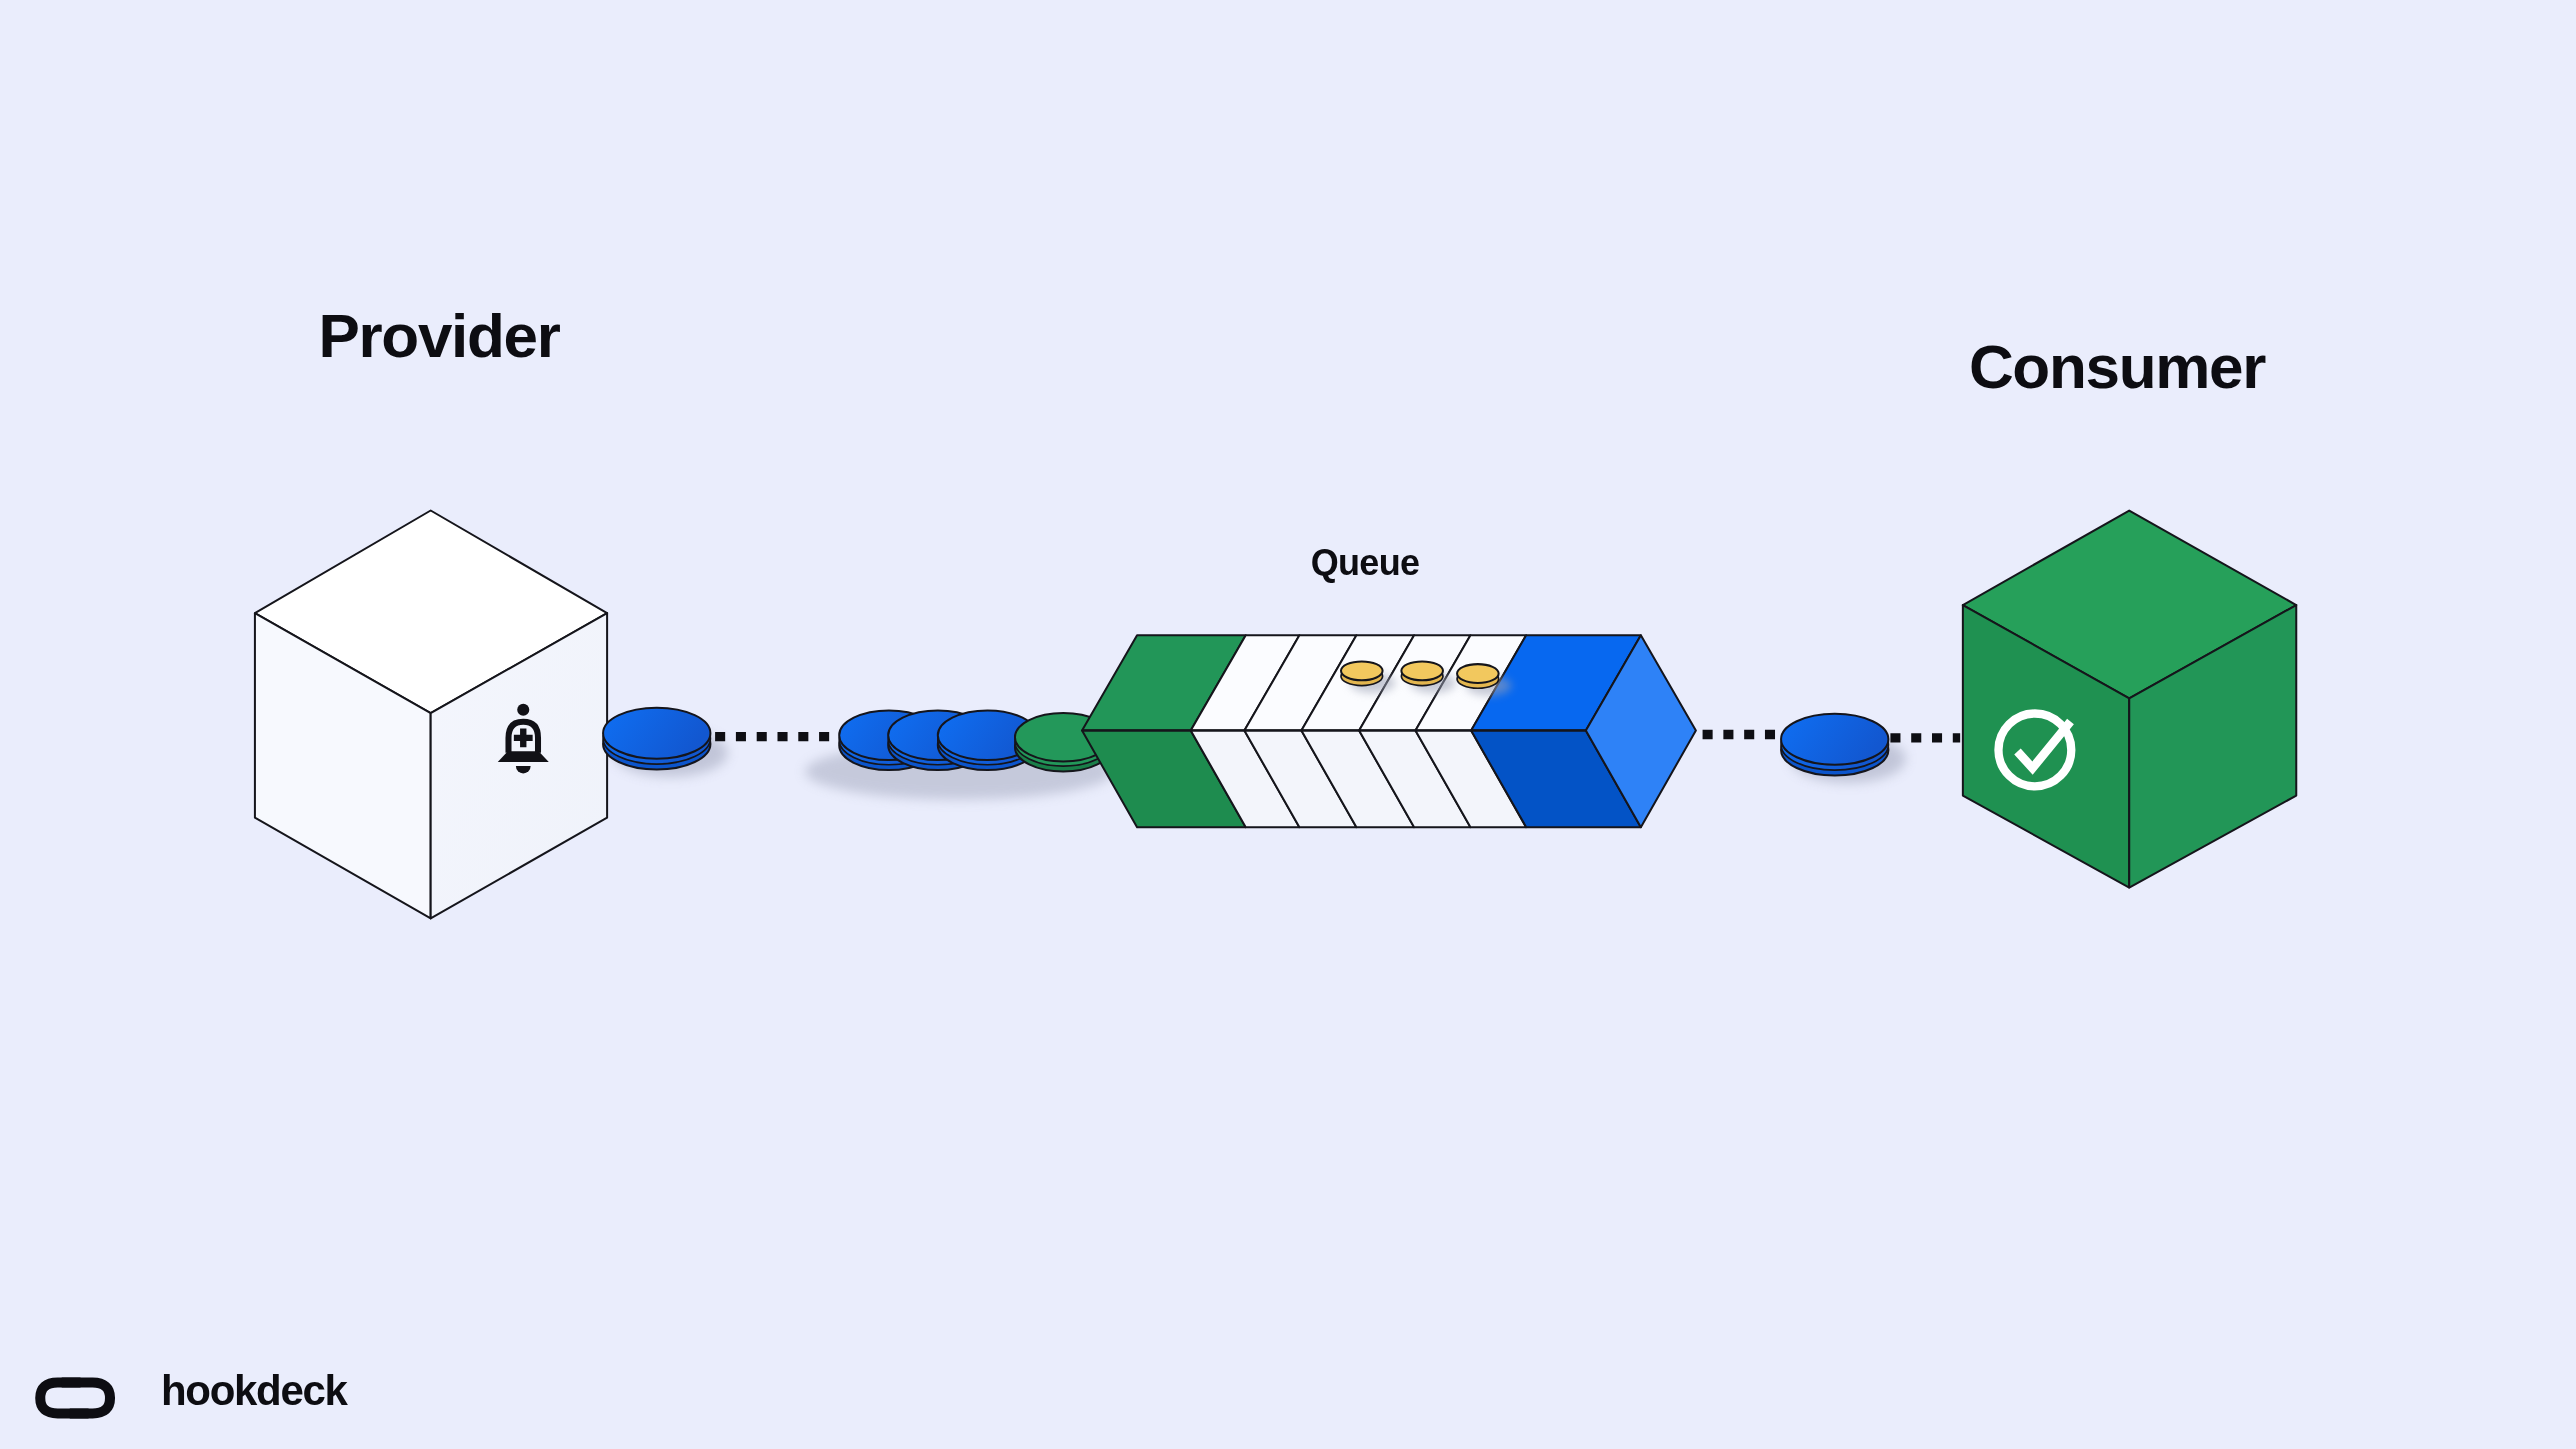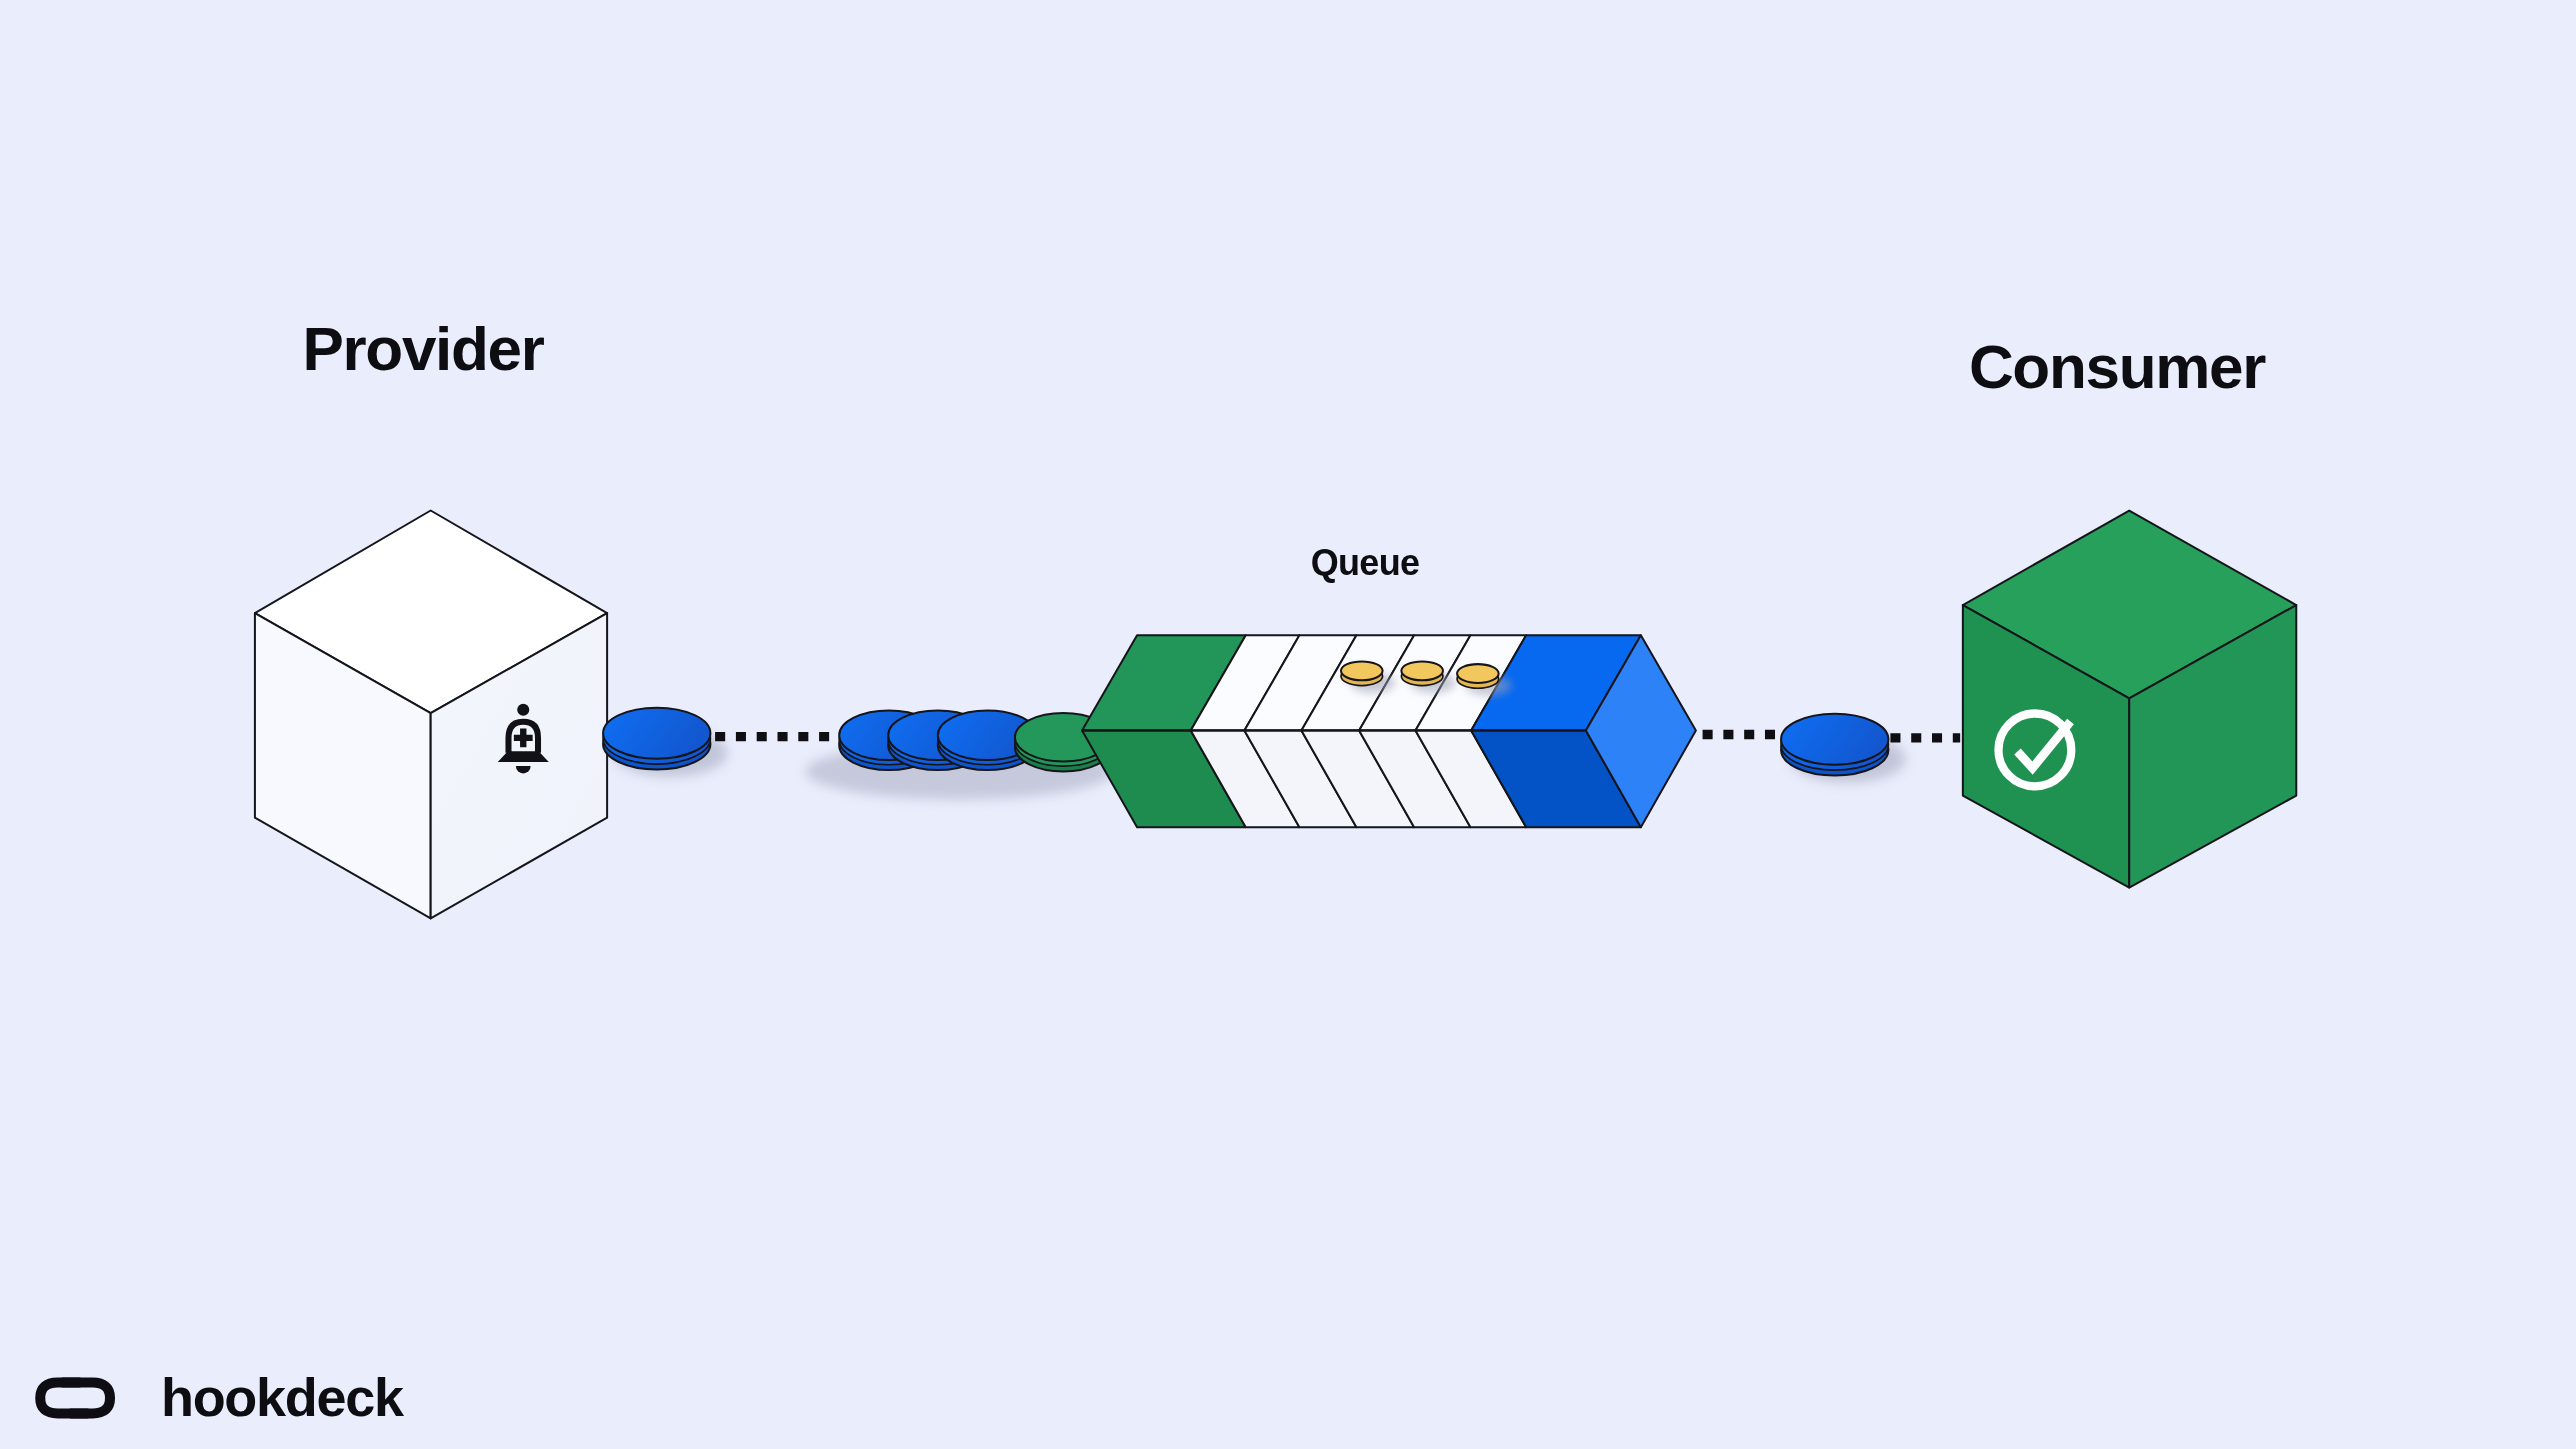--- a/index.html
+++ b/index.html
@@ -15,27 +15,27 @@
     position:absolute;
     color:#0D0D12;
     font-weight:700;
     letter-spacing:-1.3px;
     white-space:nowrap;
     transform:translateX(-50%);
     line-height:1;
   }
   .label-lg{font-size:62px;top:305px;}
   .label-md{font-size:36px;top:537px;letter-spacing:-0.7px;margin-top:8px;}
-  #provider-label{left:423px;margin-top:13px;}
+  #provider-label{left:439px;}
   #consumer-label{left:2117px;margin-top:31px;}
   #queue-label{left:1365px;}
   .brand{
     position:absolute;
     left:161px;top:1370px;
-    font-size:54px;font-weight:700;
+    font-size:42px;font-weight:700;
     letter-spacing:-1.3px;
     color:#0D0D12;line-height:1;
   }
   svg{position:absolute;left:0;top:0;}
 </style>
 </head>
 <body>
 
 <div class="stage">
 

